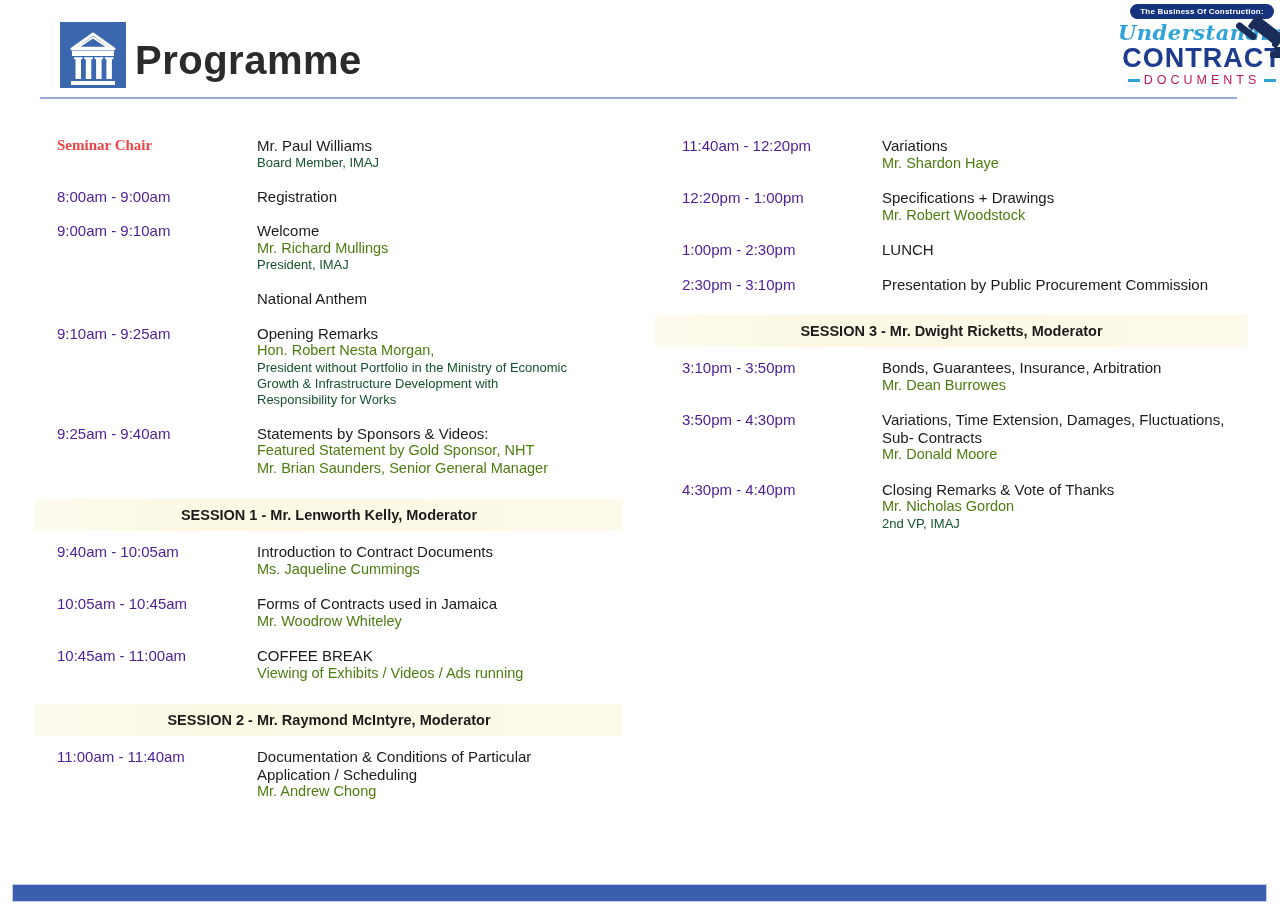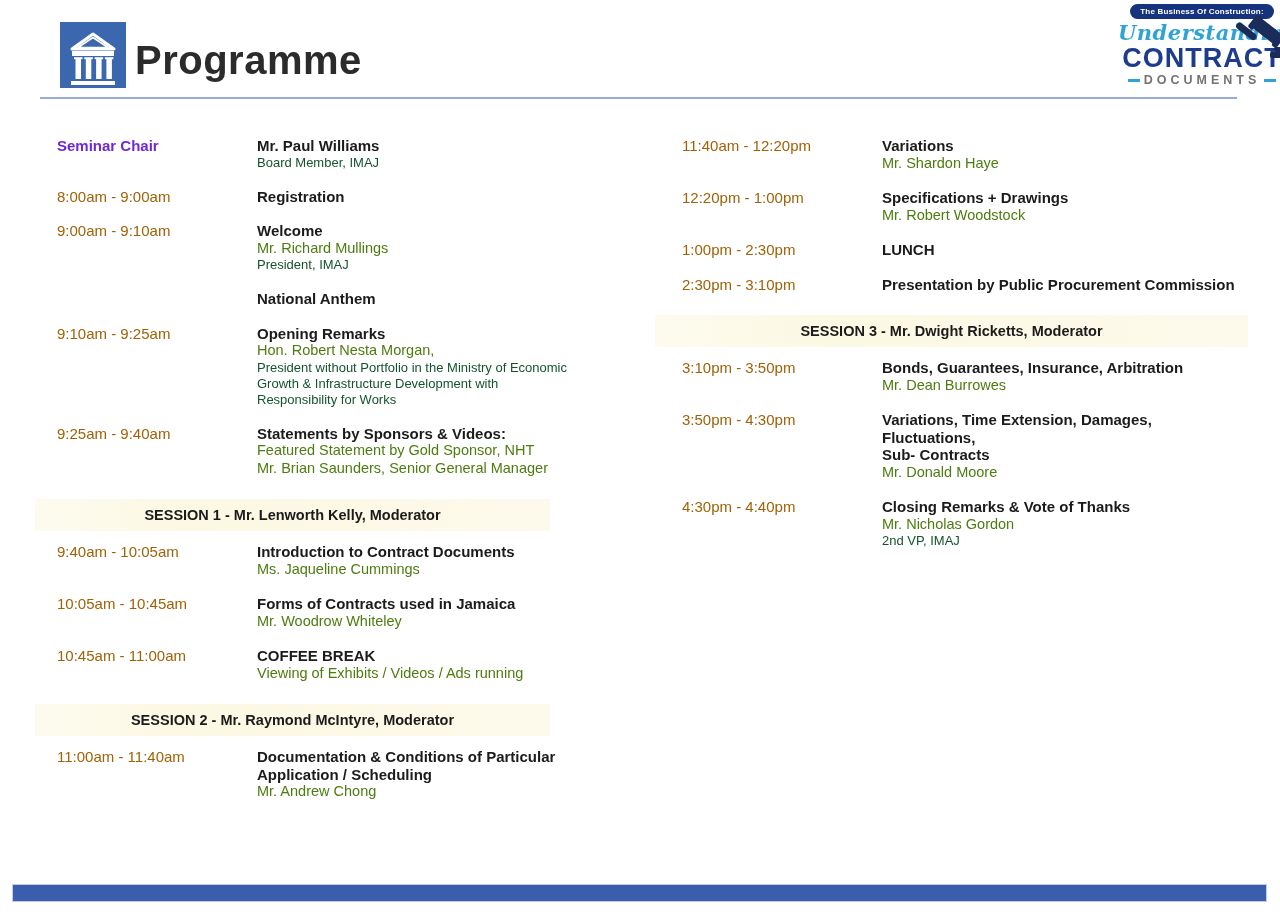--- a/index.html
+++ b/index.html
@@ -15,39 +15,39 @@
 
   
   .logo { position:absolute; left:1074px; top:0; width:168px; text-align:center;margin-left:44px; }
   .logo-pill { display:inline-block; background:#16337e; color:#ffffff; font-size:8px; font-weight:700;
                padding:3px 10px; border-radius:999px; letter-spacing:0.2px; white-space:nowrap; }
   .logo-script { font-family:"DejaVu Serif", serif; font-style:italic; font-weight:700;
                  color:#2fa3d6; font-size:21px; margin-top:1px; letter-spacing:0.5px; }
   .logo-word1 { color:#1e3c8e; font-weight:700; font-size:27px; letter-spacing:1px; line-height:26px; }
   .logo-word2-row { display:flex; align-items:center; justify-content:center; gap:4px; margin-top:2px; }
   .logo-dash { width:12px; height:3px; background:#2fa3d6; }
-  .logo-word2 { color:#737373; font-weight:700; font-size:12.5px; letter-spacing:4px; }
+  .logo-word2 { color:#be185d; font-weight:400; font-size:12.5px; letter-spacing:4px; }
   .gavel { position:absolute; right:-6px; top:16px; width:56px; height:52px; }
 
   
   .col { position:absolute; top:137px; width:566px; }
   .col-left  { left:57px; }
   .col-right { left:682px; }
   .row { display:flex; margin-bottom:17px; }
-  .time { flex:0 0 200px; font-size:15px; color:#a16207; line-height:17.5px; }
-  .time.bold { font-weight:700; color:#6d28d9; }
+  .time { flex:0 0 200px; font-size:15px; color:#4c1d95; line-height:17.5px; }
+  .time.bold { font-weight:700; color:#ef4444;font-family:Liberation Serif, serif; }
   .cell { flex:1; }
-  .title { font-weight:700; font-size:15px; color:#1b1b1b; line-height:17.5px; }
+  .title { font-weight:400; font-size:15px; color:#1b1b1b; line-height:17.5px; }
   .line { font-size:14.5px; color:#4d7c0f; line-height:17.5px; }
   .line.small { font-size:13px; color:#14532d; line-height:16px; }
 
   .session { background:linear-gradient(90deg,#fdfbee 0%, #fbf8e3 30%, #fcf9e8 70%, #fdfaec 100%);
              text-align:center; font-weight:700; font-size:14.5px; color:#1b1b1b;
              padding:8px 4px; margin-top:22px; margin-bottom:12px; }
-  .col-left  .session { margin-left:-22px; width:515px; }
+  .col-left  .session { margin-left:-22px; width:588px; }
   .col-right .session { margin-left:-27px; width:593px; }
 
   
   .footer-bar { position:absolute; left:12px; top:884px; width:1255px; height:18px;
                 background:#3a5dae; border:1px solid #c3cbe6; }
 </style>
 </head>
 <body>
 
 <div class="page">

